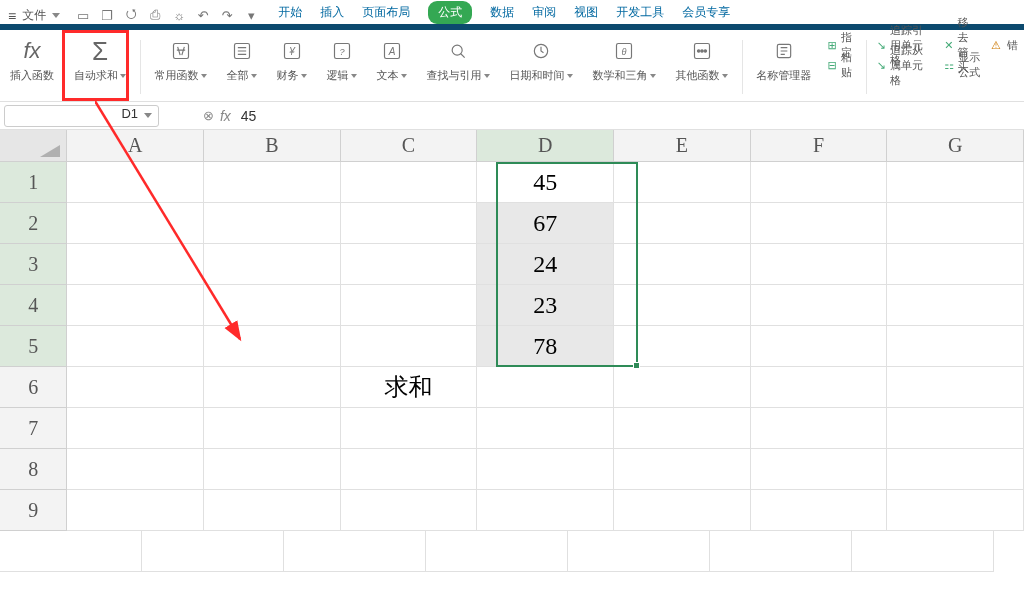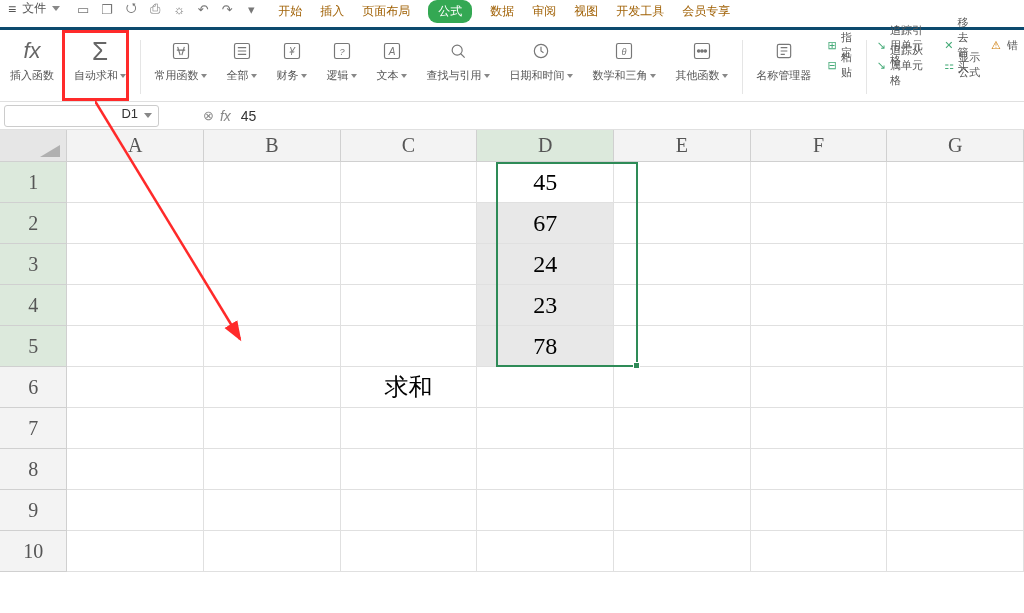--- a/index.html
+++ b/index.html
@@ -1,26 +1,26 @@
 <!DOCTYPE html>
 <html><head>
   <meta charset="utf-8">
   <style>
     * { margin:0; padding:0; box-sizing:border-box; font-family:"Microsoft YaHei", Arial, sans-serif; }
     body { background:#fff; width:1024px; height:613px; overflow:hidden; position:relative; }
 
     
-    .menu-bar { display:flex; align-items:flex-start; height:30px; background:#fff; border-bottom:3px solid #0c4a6e; font-size:12px; color:#555; }
+    .menu-bar { display:flex; align-items:flex-end; height:30px; background:#fff; border-bottom:6px solid #0c4a6e; font-size:12px; color:#555; }
     .menu-file { display:flex; align-items:center; gap:4px; padding:0 8px; cursor:pointer; }
     .menu-file::before { content:"\2261"; font-size:14px; margin-right:2px; }
     .menu-file::after { content:""; border-left:4px solid transparent; border-right:4px solid transparent; border-top:5px solid #888; margin-left:2px; }
     .qat { display:flex; align-items:center; gap:6px; padding:0 6px; }
     .qat span { width:18px; height:18px; display:flex; align-items:center; justify-content:center; color:#777; cursor:pointer; font-size:13px; }
     .tabs { display:flex; align-items:center; gap:18px; padding:0 12px; }
-    .tab { cursor:pointer; color:#a16207; padding:2px 0; }
+    .tab { cursor:pointer; color:#0369a1; padding:2px 0; }
     .tab.active { background:#34a853; color:#fff; padding:3px 10px; border-radius:9px; }
     .search-box { margin-left:auto; display:flex; align-items:center; background:#f2f2f2; border-radius:12px; padding:2px 10px; color:#999; font-size:12px; }
     .search-box::before { content:"\1F50D"; font-size:11px; margin-right:4px; }
 
     
     .ribbon { display:flex; align-items:flex-start; height:72px; background:#fff; border-bottom:1px solid #e0e0e0; padding:6px 0 0 0; font-size:12px; color:#555; }
     .rib-group { display:flex; flex-direction:column; align-items:center; justify-content:flex-start; padding:0 10px; height:62px; position:relative; }
     .rib-icon { font-size:22px; color:#666; height:30px; display:flex; align-items:center; justify-content:center; font-style:italic; }
     .rib-label { font-size:11px; color:#555; margin-top:2px; line-height:14px; text-align:center; white-space:nowrap; }
     .rib-label .dd::after { content:""; display:inline-block; margin-left:2px; border-left:3px solid transparent; border-right:3px solid transparent; border-top:4px solid #888; vertical-align:middle; }
@@ -348,21 +348,20 @@
         <div class="row-h">9</div>
         <div class="cell"></div>
         <div class="cell"></div>
         <div class="cell"></div>
         <div class="cell"></div>
         <div class="cell"></div>
         <div class="cell"></div>
         <div class="cell"></div>
       </div>
       <div class="row">
-        <div class="row-h">10</div>
         <div class="cell"></div>
         <div class="cell"></div>
         <div class="cell"></div>
         <div class="cell"></div>
         <div class="cell"></div>
         <div class="cell"></div>
         <div class="cell"></div>
       </div>
     </div>
 

